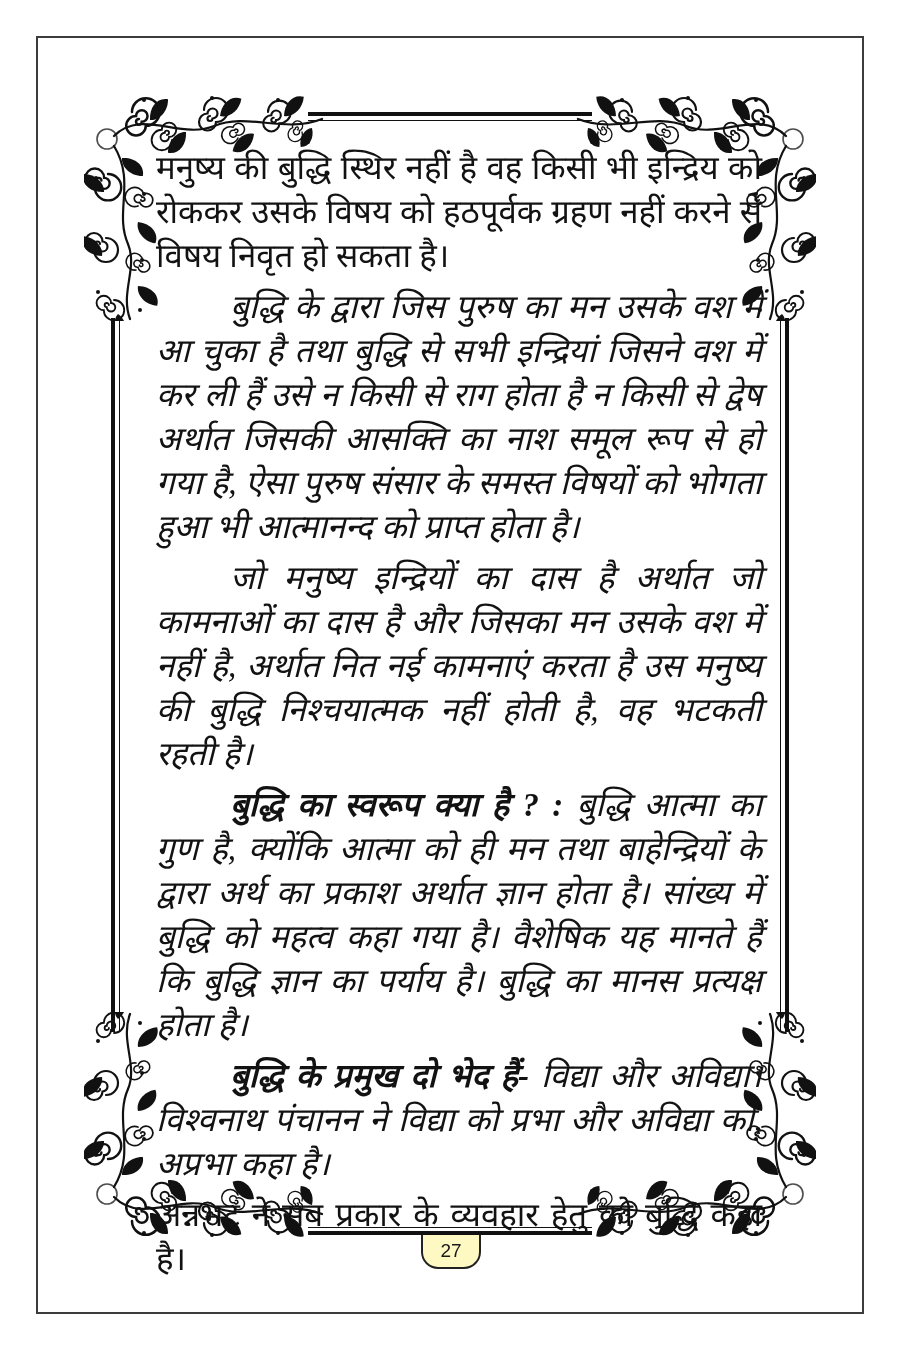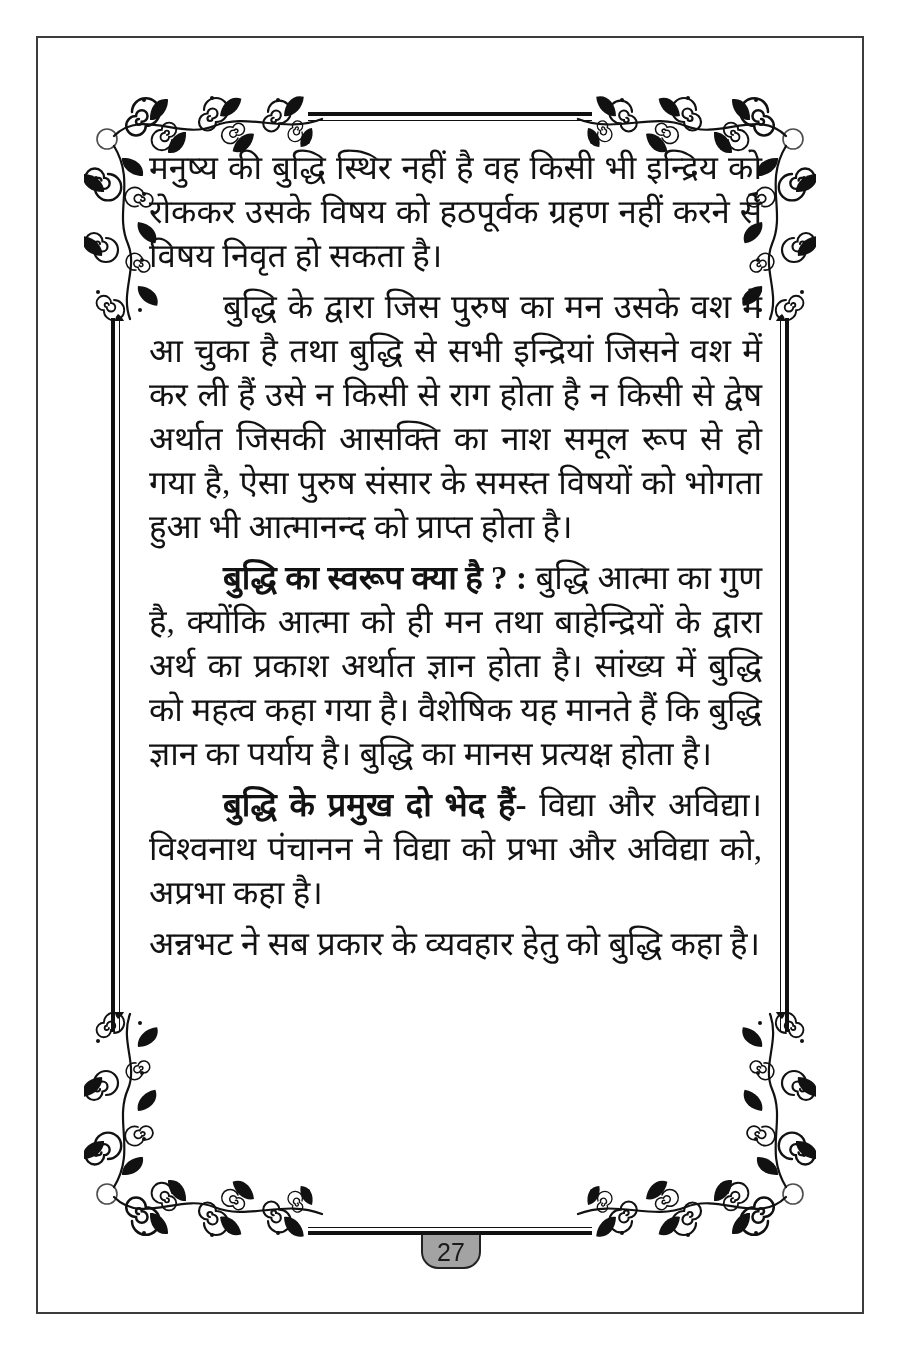--- a/index.html
+++ b/index.html
@@ -24,30 +24,30 @@
   .tl{left:84px;top:86px;}
   .tr{left:576px;top:86px;transform:scaleX(-1);}
   .bl{left:84px;top:1012px;transform:scaleY(-1);}
   .br{left:576px;top:1012px;transform:scale(-1,-1);}
   
   .text-area{
     position:absolute;left:145px;top:146px;width:617px;
     font-size:33px;line-height:44px;color:#121212;
     text-align:justify;
   }
-  .para{margin:0 0 7px 4px;}
-  .para.indent{text-indent:74px;}
+  .para{margin:0 0 7px 11px;}
+  .para.indent{text-indent:74px;font-style:italic;}
   .para b{font-weight:bold;}
   
   .page-tab{
     position:absolute;left:421px;top:1235px;width:56px;height:32px;
-    background:#a3a3a3;border:2.5px solid #222;border-top:none;
+    background:#fef9c3;border:2.5px solid #222;border-top:none;
     border-radius:0 0 17px 17px;
-    display:flex;align-items:flex-end;justify-content:center;
-    font-size:25px;color:#1a1a1a;
+    display:flex;align-items:center;justify-content:center;
+    font-size:19px;color:#1a1a1a;
     font-family:"Liberation Sans","DejaVu Sans",sans-serif;
   }
 </style>
 </head>
 <body>
 
 <svg width="0" height="0" style="position:absolute">
   <defs>
     <path id="spiral" d="M0,0 a12,12 0 1 1 12,12 a8.5,8.5 0 1 1 -8.5,-8.5 a5,5 0 1 1 5,5 a2.5,2.5 0 1 1 -2.5,-2.5" fill="none" stroke="#111" stroke-width="2.2" stroke-linecap="round"></path>
     <path id="leaf" d="M0,0 C6,-12 18,-16 26,-9 C20,2 7,5 0,0 Z" fill="#111" stroke="none"></path>
@@ -128,20 +128,21 @@
     </div>
   <div class="corner br">
       <svg>
         <use href="#corner-ornament"></use>
       </svg>
     </div>
 
   <div class="text-area">
       <p class="para">मनुष्य की बुद्धि स्थिर नहीं है वह किसी भी इन्द्रिय को रोककर उसके विषय को हठपूर्वक ग्रहण नहीं करने से विषय निवृत हो सकता है।</p>
       <p class="para indent">बुद्धि के द्वारा जिस पुरुष का मन उसके वश में आ चुका है तथा बुद्धि से सभी इन्द्रियां जिसने वश में कर ली हैं उसे न किसी से राग होता है न किसी से द्वेष अर्थात जिसकी आसक्ति का नाश समूल रूप से हो गया है, ऐसा पुरुष संसार के समस्त विषयों को भोगता हुआ भी आत्मानन्द को प्राप्त होता है।</p>
+      <p class="para indent">जो मनुष्य इन्द्रियों का दास है अर्थात जो कामनाओं का दास है और जिसका मन उसके वश में नहीं है, अर्थात नित नई कामनाएं करता है उस मनुष्य की बुद्धि निश्चयात्मक नहीं होती है, वह भटकती रहती है।</p>
       <p class="para indent"><b>बुद्धि का स्वरूप क्या है ? : </b>बुद्धि आत्मा का गुण है, क्योंकि आत्मा को ही मन तथा बाहेन्द्रियों के द्वारा अर्थ का प्रकाश अर्थात ज्ञान होता है। सांख्य में बुद्धि को महत्व कहा गया है। वैशेषिक यह मानते हैं कि बुद्धि ज्ञान का पर्याय है। बुद्धि का मानस प्रत्यक्ष होता है।</p>
       <p class="para indent"><b>बुद्धि के प्रमुख दो भेद हैं- </b>विद्या और अविद्या। विश्वनाथ पंचानन ने विद्या को प्रभा और अविद्या को, अप्रभा कहा है।</p>
       <p class="para">अन्नभट ने सब प्रकार के व्यवहार हेतु को बुद्धि कहा है।</p>
     </div>
 
   <div class="page-tab">
     <span>27</span>
   </div>
 
 </div>

